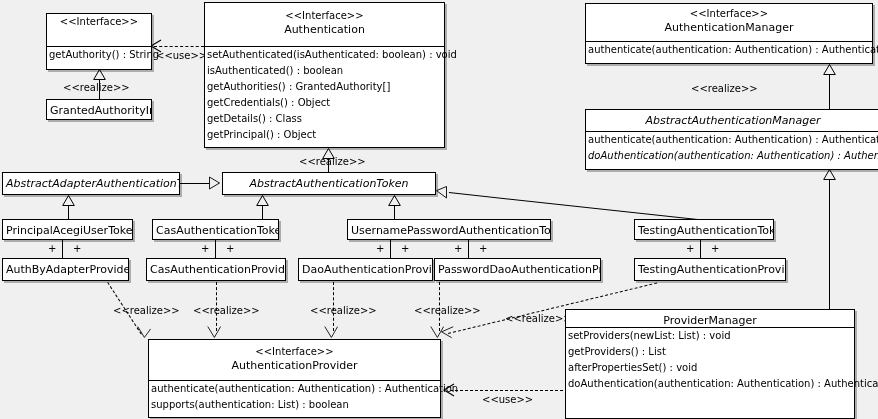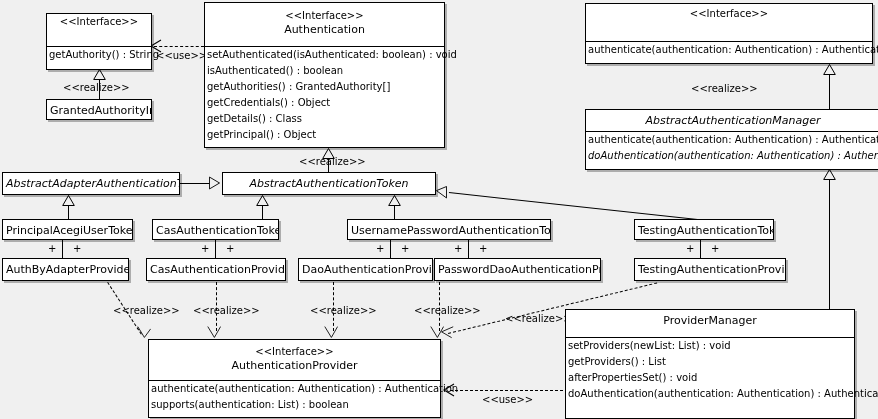--- a/index.html
+++ b/index.html
@@ -271,20 +271,21 @@
       <span class="m">getAuthorities() : GrantedAuthority[]</span>
       <span class="m">getCredentials() : Object</span>
       <span class="m">getDetails() : Class</span>
       <span class="m">getPrincipal() : Object</span>
     </div>
   </div>
 
   <div class="uml-box has-members" style="left:585px; top:3px; width:288px; height:61px;">
     <div class="uml-head" style="height:38px; padding-top:3px;">
       <span class="stereo">&lt;&lt;Interface&gt;&gt;</span>
+      <span class="cname">AuthenticationManager</span>
     </div>
     <div class="uml-members">
       <span class="m">authenticate(authentication: Authentication) : Authentication</span>
     </div>
   </div>
 
   <div class="uml-box has-members uml-italic" style="left:585px; top:109px; width:296px; height:61px;">
     <div class="uml-head" style="height:22px; padding-top:3px;">
       <span class="cname">AbstractAuthenticationManager</span>
     </div>
@@ -365,21 +366,21 @@
       <span class="stereo">&lt;&lt;Interface&gt;&gt;</span>
       <span class="cname">AuthenticationProvider</span>
     </div>
     <div class="uml-members">
       <span class="m">authenticate(authentication: Authentication) : Authentication</span>
       <span class="m">supports(authentication: List) : boolean</span>
     </div>
   </div>
 
   <div class="uml-box has-members" style="left:565px; top:309px; width:290px; height:110px;">
-    <div class="uml-head" style="height:28px; padding-top:3px;">
+    <div class="uml-head" style="height:18px; padding-top:3px;">
       <span class="cname">ProviderManager</span>
     </div>
     <div class="uml-members">
       <span class="m">setProviders(newList: List) : void</span>
       <span class="m">getProviders() : List</span>
       <span class="m">afterPropertiesSet() : void</span>
       <span class="m">doAuthentication(authentication: Authentication) : Authentication</span>
     </div>
   </div>
 

